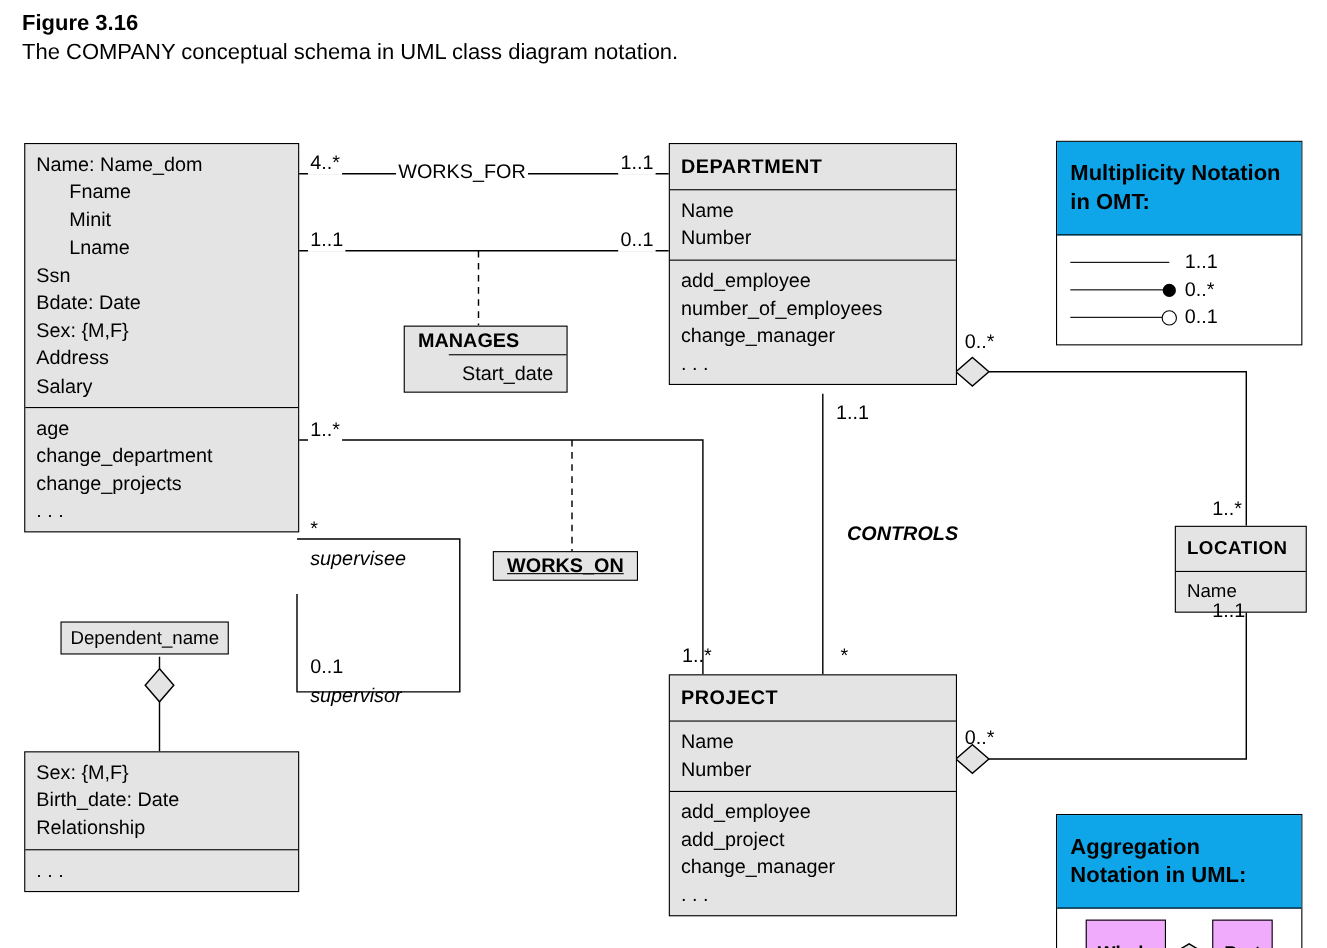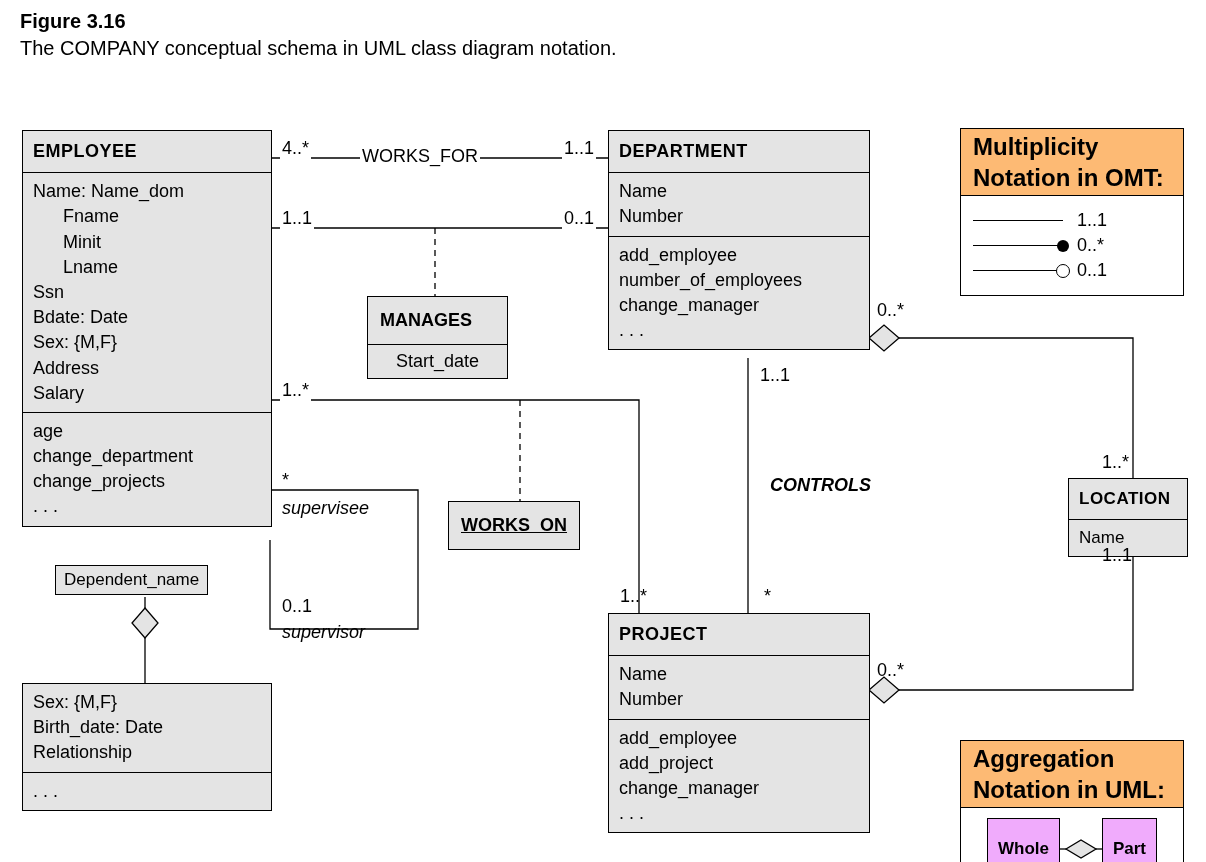--- a/index.html
+++ b/index.html
@@ -41,22 +41,22 @@
   }
   .cls .indent{padding-left:30px;display:block;}
   .cls.slim{font-size:17px;}
   
   .abox{
     position:absolute;
     border:1px solid #000;
     background:#e4e4e4;
     font-size:18px;
   }
-  .abox .h{font-weight:700;padding:13px 12px;}
-  .abox .b{border-top:1px solid #000;padding:6px 28px;}
+  .abox .h{font-weight:700;padding:2px 12px;}
+  .abox .b{border-top:1px solid #000;padding:6px 12px;margin-left:40px;}
   .abox.under .h{text-decoration:underline;}
   
   svg.wires{position:absolute;left:0;top:0;width:1206px;height:862px;pointer-events:none;}
   .lbl{
     position:absolute;
     font-size:18px;
     background:#fff;
     padding:0 2px;
   }
   .lbl.it{font-style:italic;}
@@ -70,25 +70,25 @@
     font-size:17px;
     padding:4px 8px;
   }
   
   .legend{
     position:absolute;
     border:1px solid #000;
     background:#fff;
   }
   .legend .lhead{
-    background:#fdba74;
+    background:#0ea5e9;
     border-bottom:1px solid #000;
     font-weight:700;
-    font-size:24px;
-    padding:2px 12px;
+    font-size:20px;
+    padding:16px 12px;
     line-height:1.3;
   }
   .legend .lbody{
     padding:10px 12px;
     font-size:18px;
   }
   .legend .row{display:flex;align-items:center;gap:14px;margin:4px 0;}
   .legend .linesym{width:90px;height:1px;border-top:1.5px solid #000;position:relative;}
   .dot{width:12px;height:12px;border-radius:50%;background:#000;position:absolute;right:-6px;top:-6px;}
   .circ{width:12px;height:12px;border-radius:50%;background:#fff;border:1.5px solid #000;position:absolute;right:-7px;top:-7px;}
@@ -129,21 +129,20 @@
 
     <polygon points="869,690 884,677 899,690 884,703" fill="#e4e4e4" stroke="#000" stroke-width="1.3"></polygon>
 
     <polyline points="899,690 1133,690 1133,540" fill="none" stroke="#000" stroke-width="1.3"></polyline>
 
     <line x1="145" y1="597" x2="145" y2="683" stroke="#000" stroke-width="1.3"></line>
     <polygon points="145,608 158,623 145,638 132,623" fill="#e4e4e4" stroke="#000" stroke-width="1.3"></polygon>
   </svg>
 
   <div class="cls" style="left:22px;top:130px;width:248px">
-    <div class="sect head">EMPLOYEE</div>
     <div class="sect">
       <span>Name: Name_dom</span><br>
       <span class="indent">Fname</span>
       <span class="indent">Minit</span>
       <span class="indent">Lname</span>
       <span>Ssn</span><br>
       <span>Bdate: Date</span><br>
       <span>Sex: {M,F}</span><br>
       <span>Address</span><br>
       <span>Salary</span>

